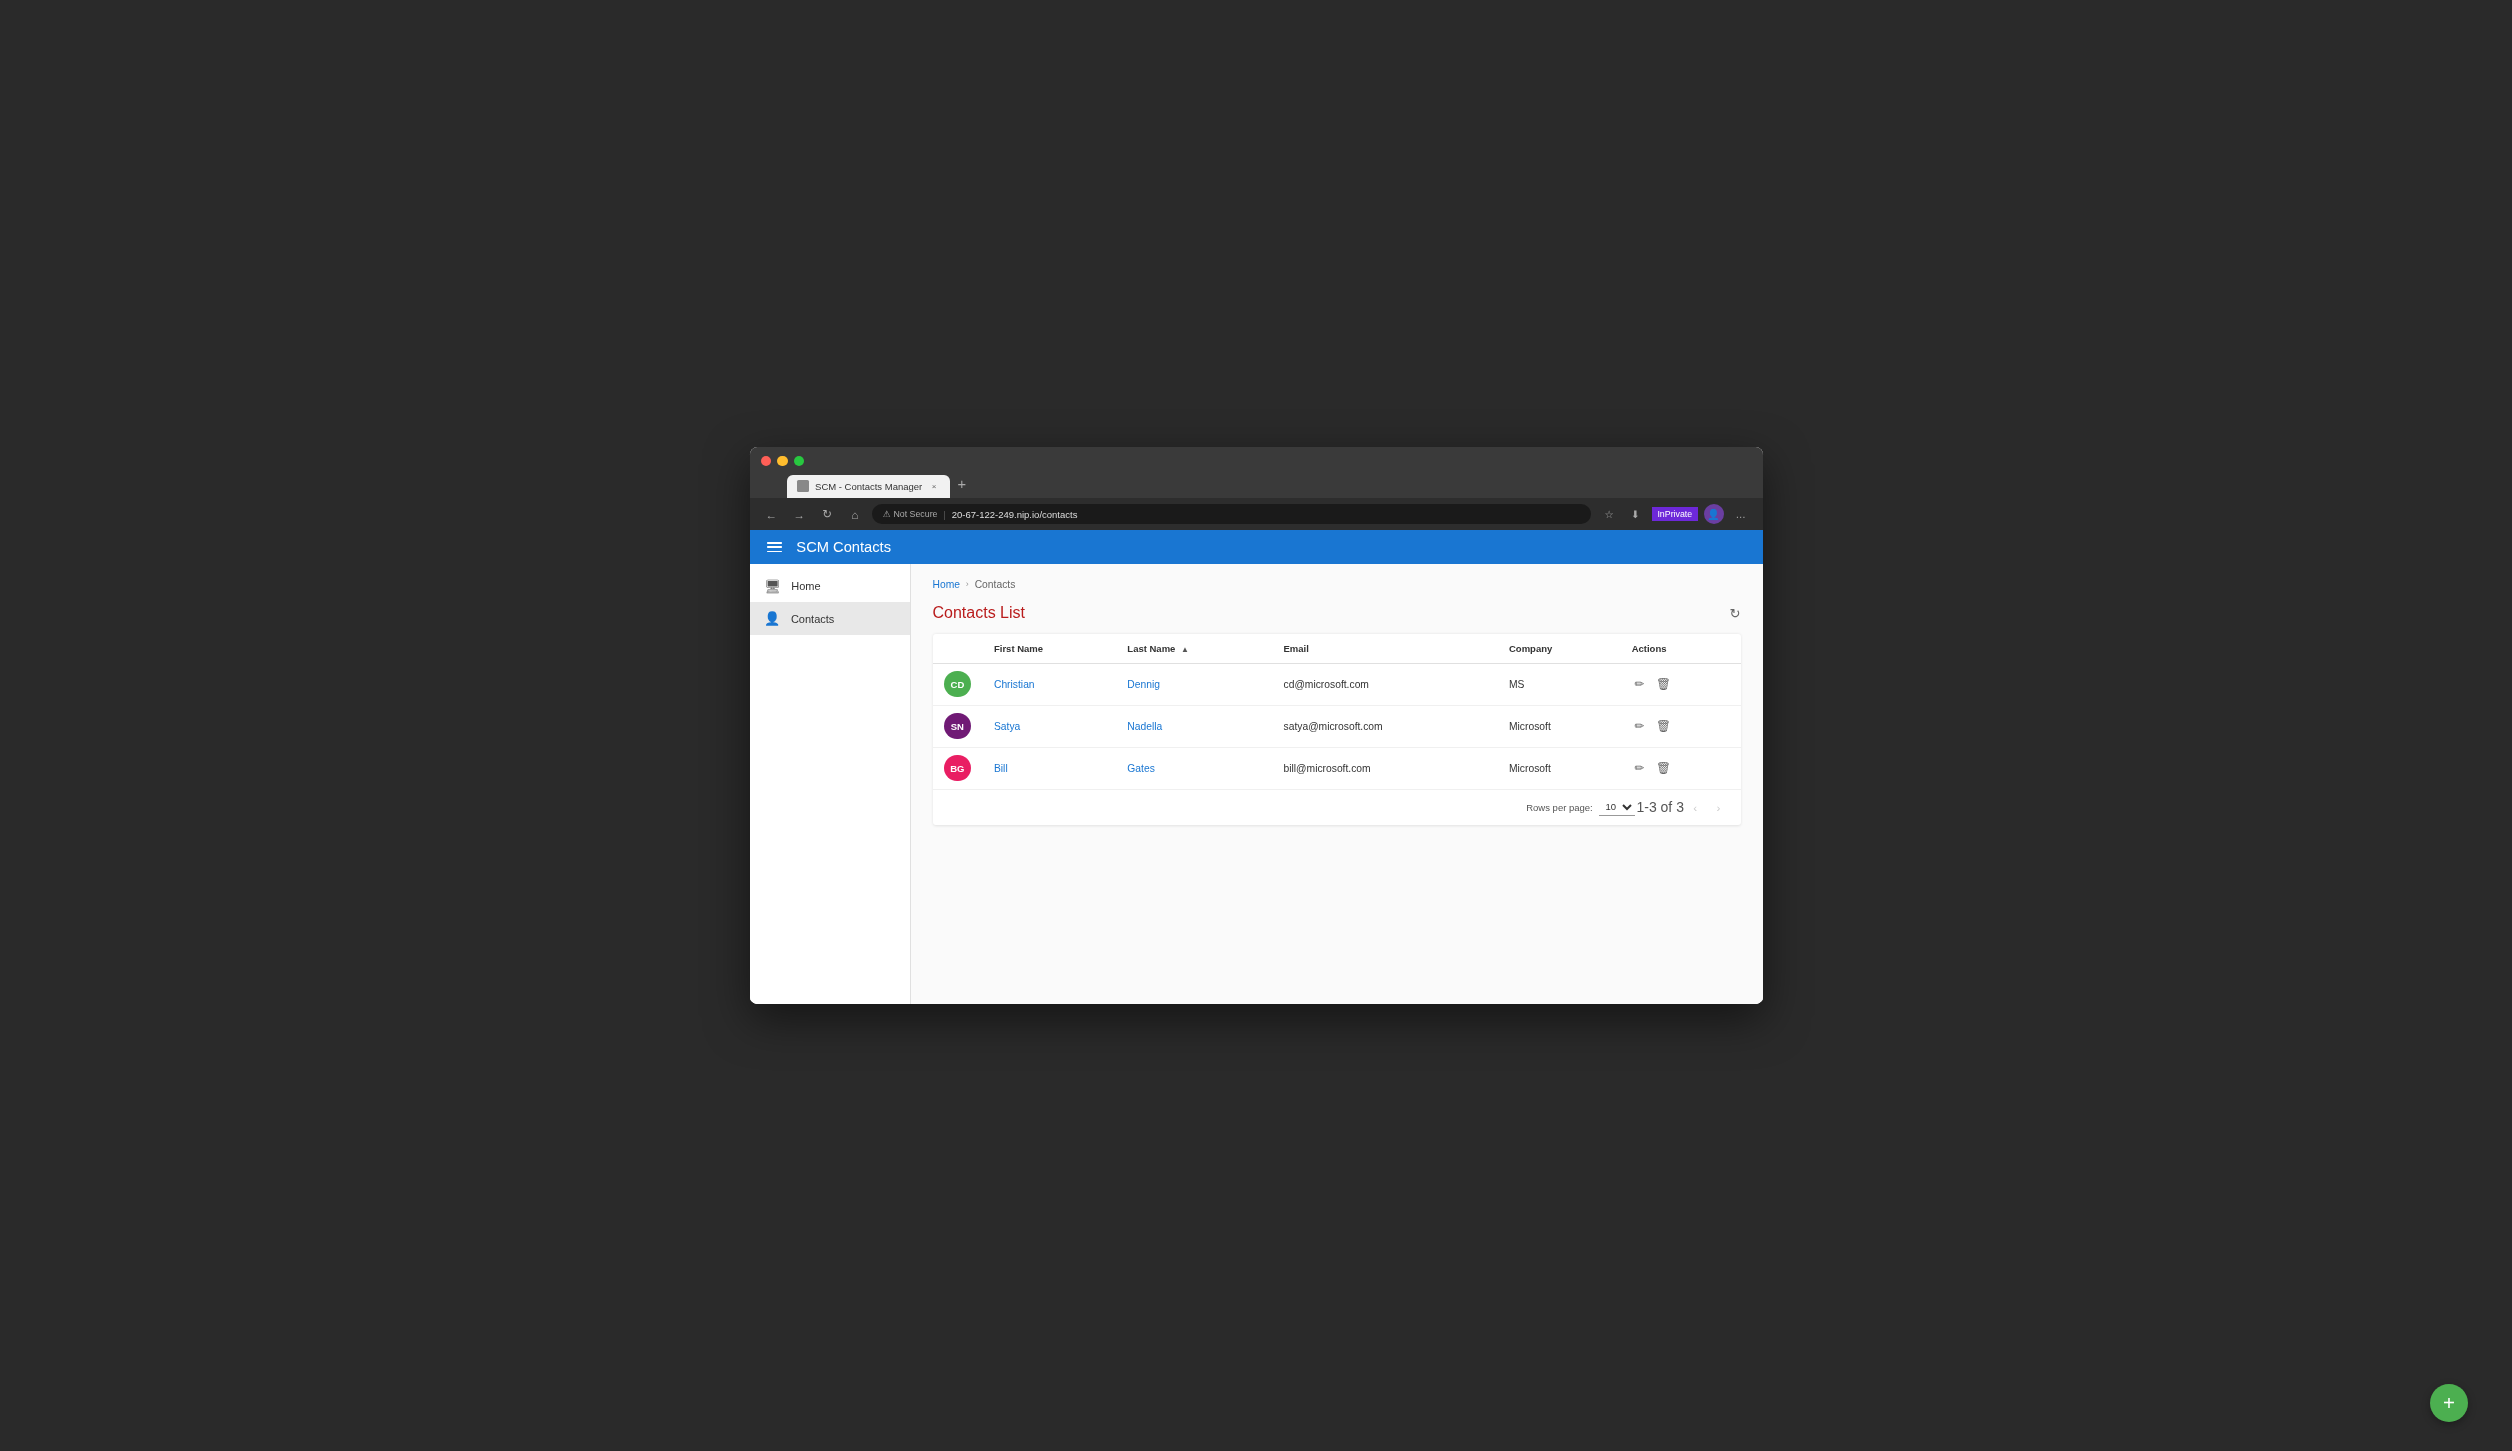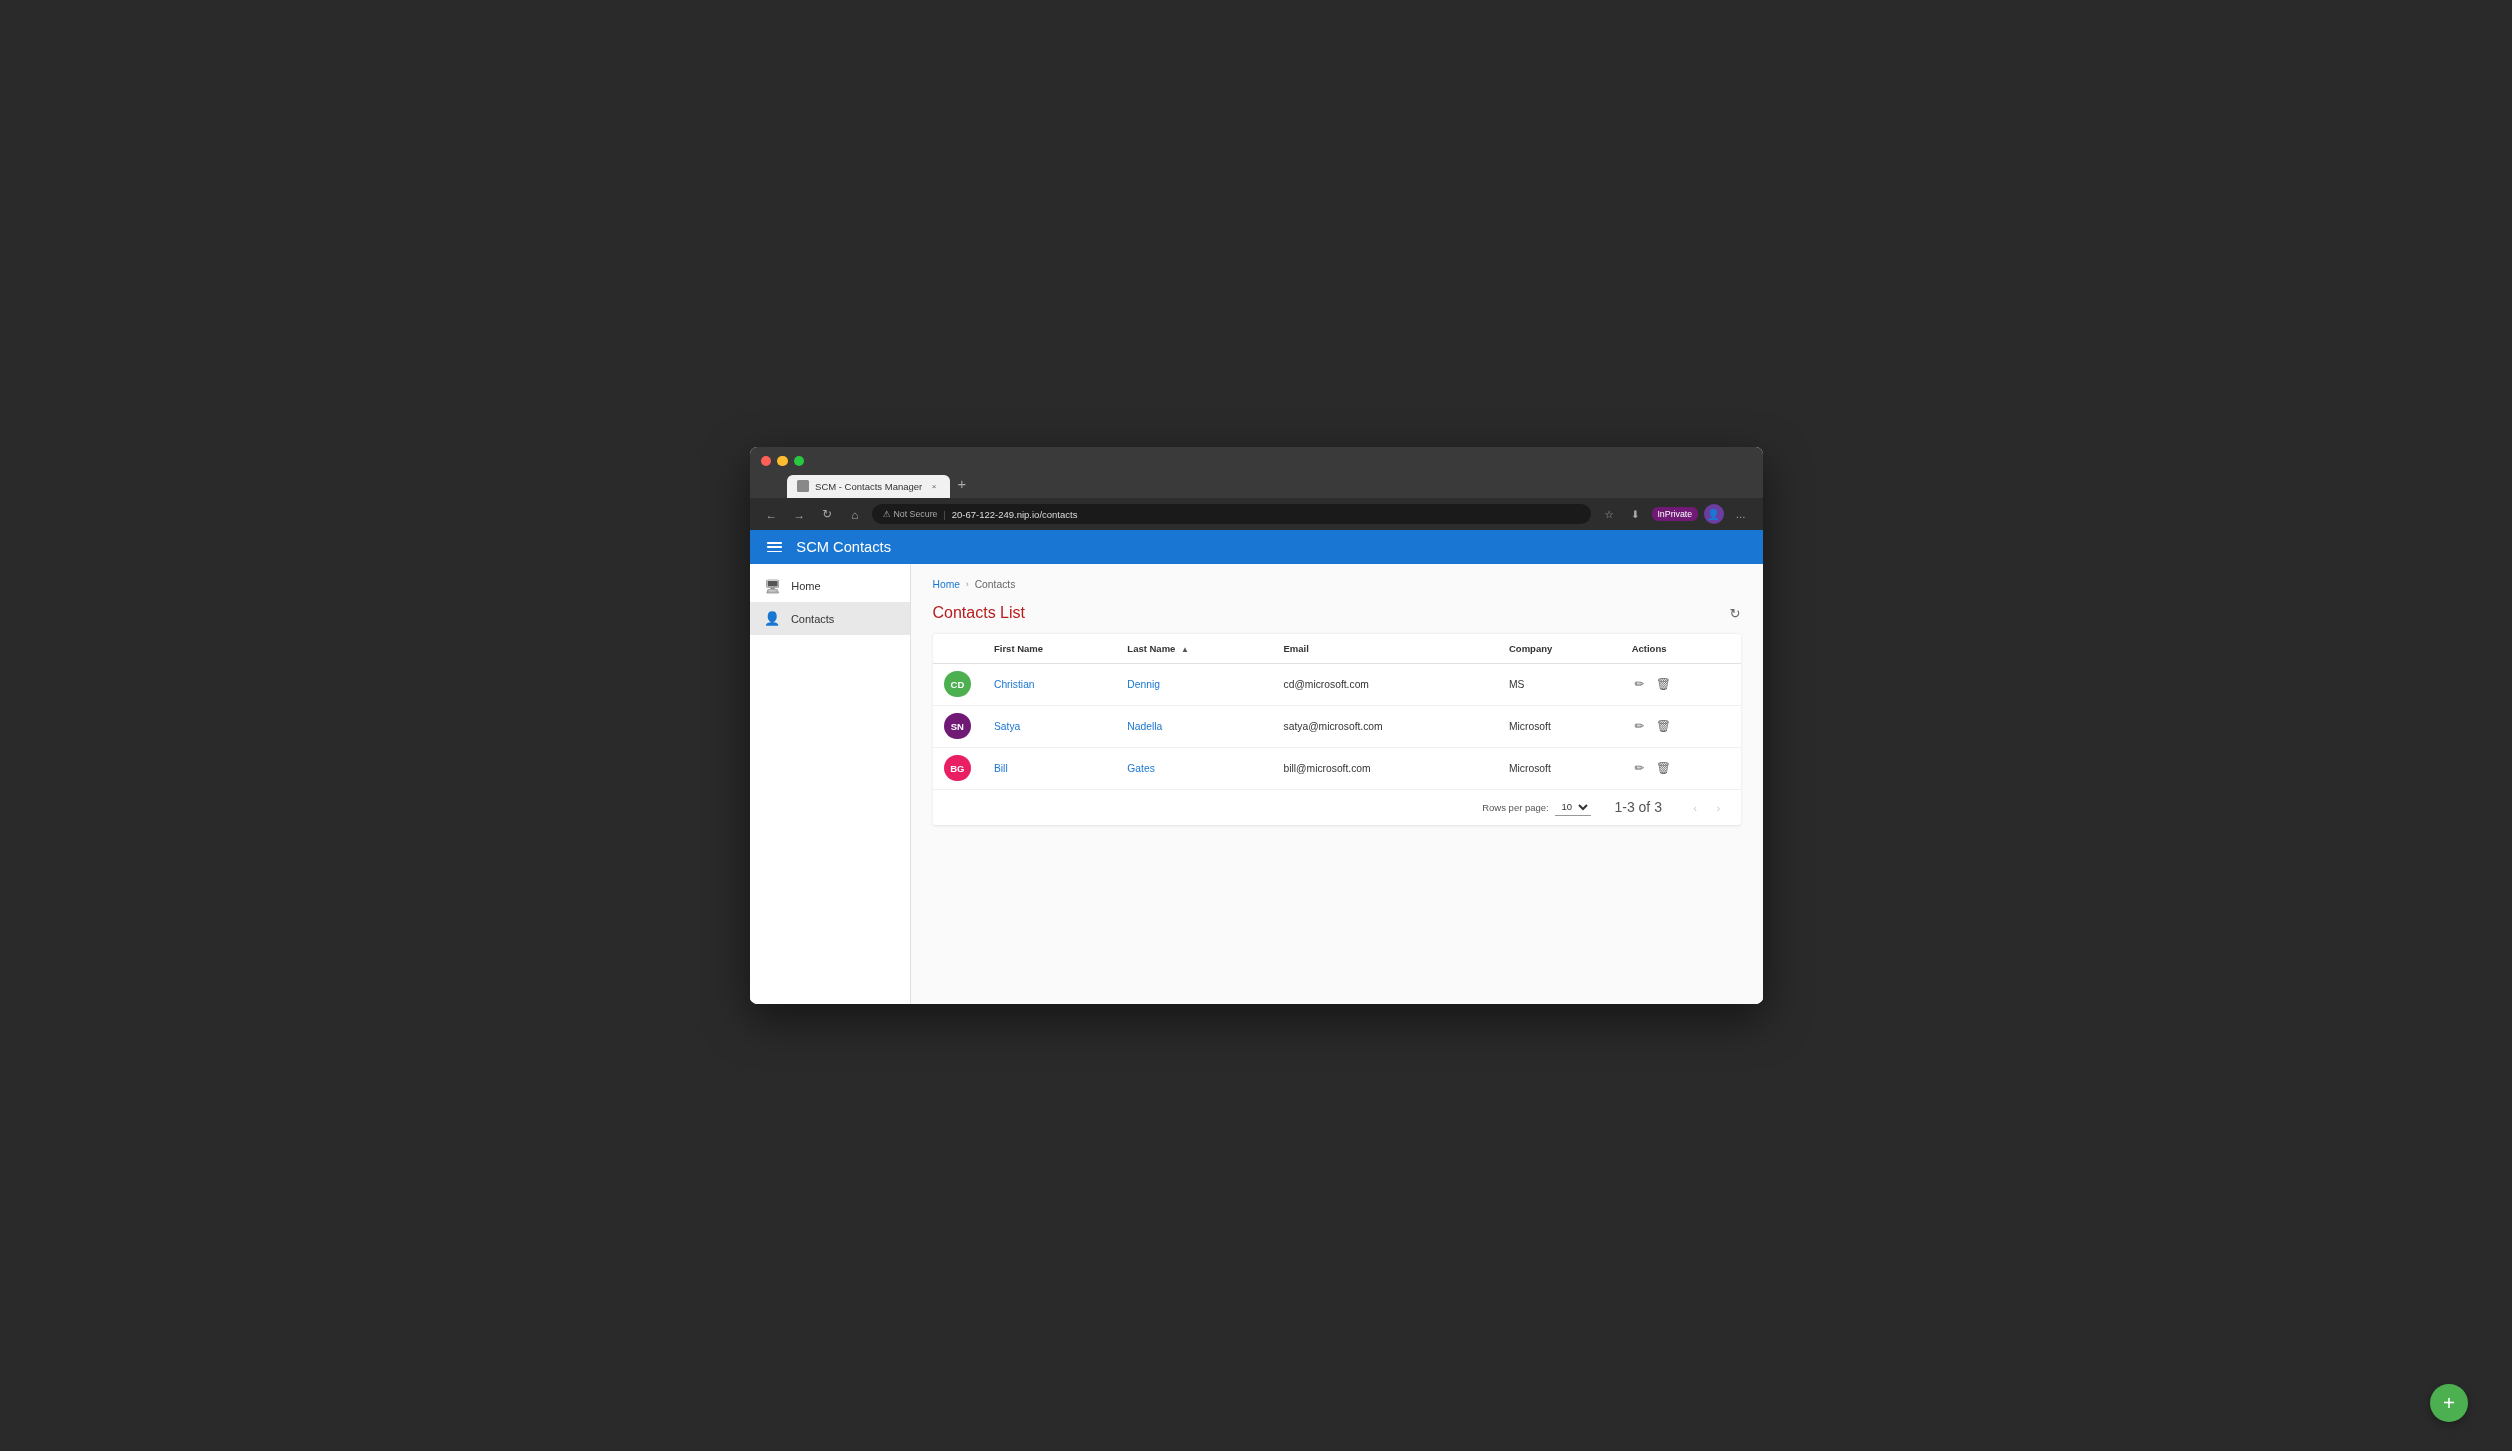--- a/index.html
+++ b/index.html
@@ -140,25 +140,25 @@
       cursor: pointer;
       width: 20.5px;
       height: 20.5px;
       display: flex;
       align-items: center;
       justify-content: center;
       border-radius: 50%;
       font-size: 10.3px;
     }
     .inprivate-badge {
-      background: #701a75;
+      background: #6d28d9;
       color: #fff;
       font-size: 8.8px;
       padding: 2.2px 5.9px;
-      border-radius: 6px;
+      border-radius: 0;
       font-weight: 500;
     }
     .avatar-btn {
       width: 20.5px;
       height: 20.5px;
       border-radius: 50%;
       background: #6a3ea1;
       border: none;
       cursor: pointer;
       overflow: hidden;
@@ -345,21 +345,21 @@
       margin-left: 2.9px;
       color: #555;
     }
     
     .pagination-row {
       display: flex;
       align-items: center;
       justify-content: flex-end;
       padding: 7.3px 11.7px;
       border-top: 0.7px solid #f0f0f0;
-      gap: 23px;
+      gap: 1px;
       font-size: 9.5px;
       color: #555;
     }
     .rows-per-page {
       display: flex;
       align-items: center;
       gap: 5.9px;
     }
     .rows-select {
       border: none;

